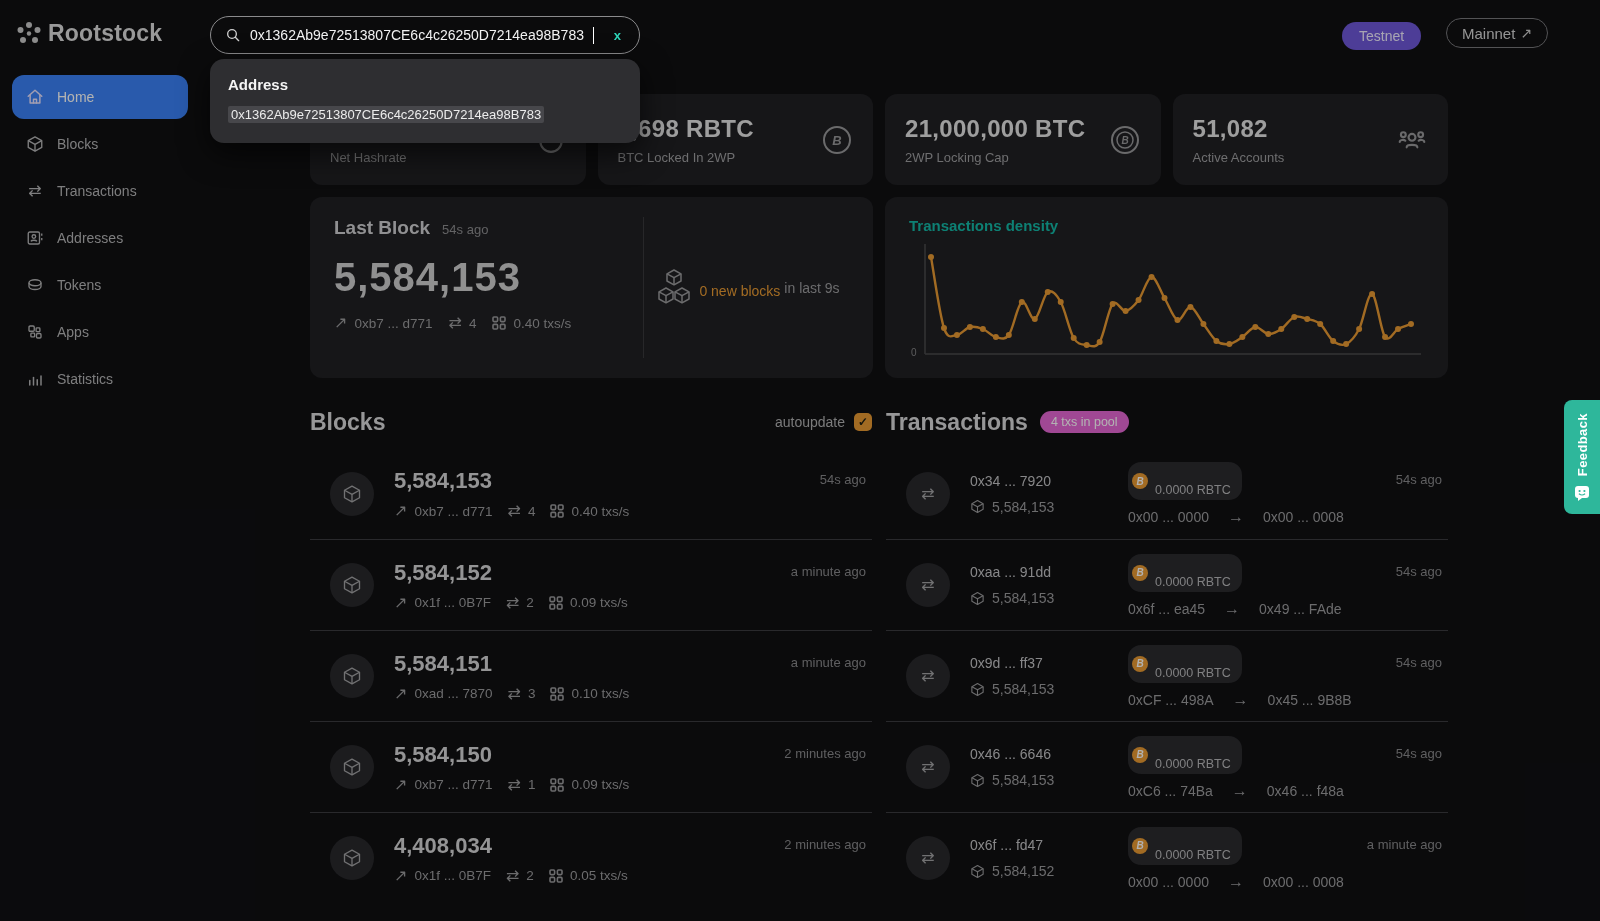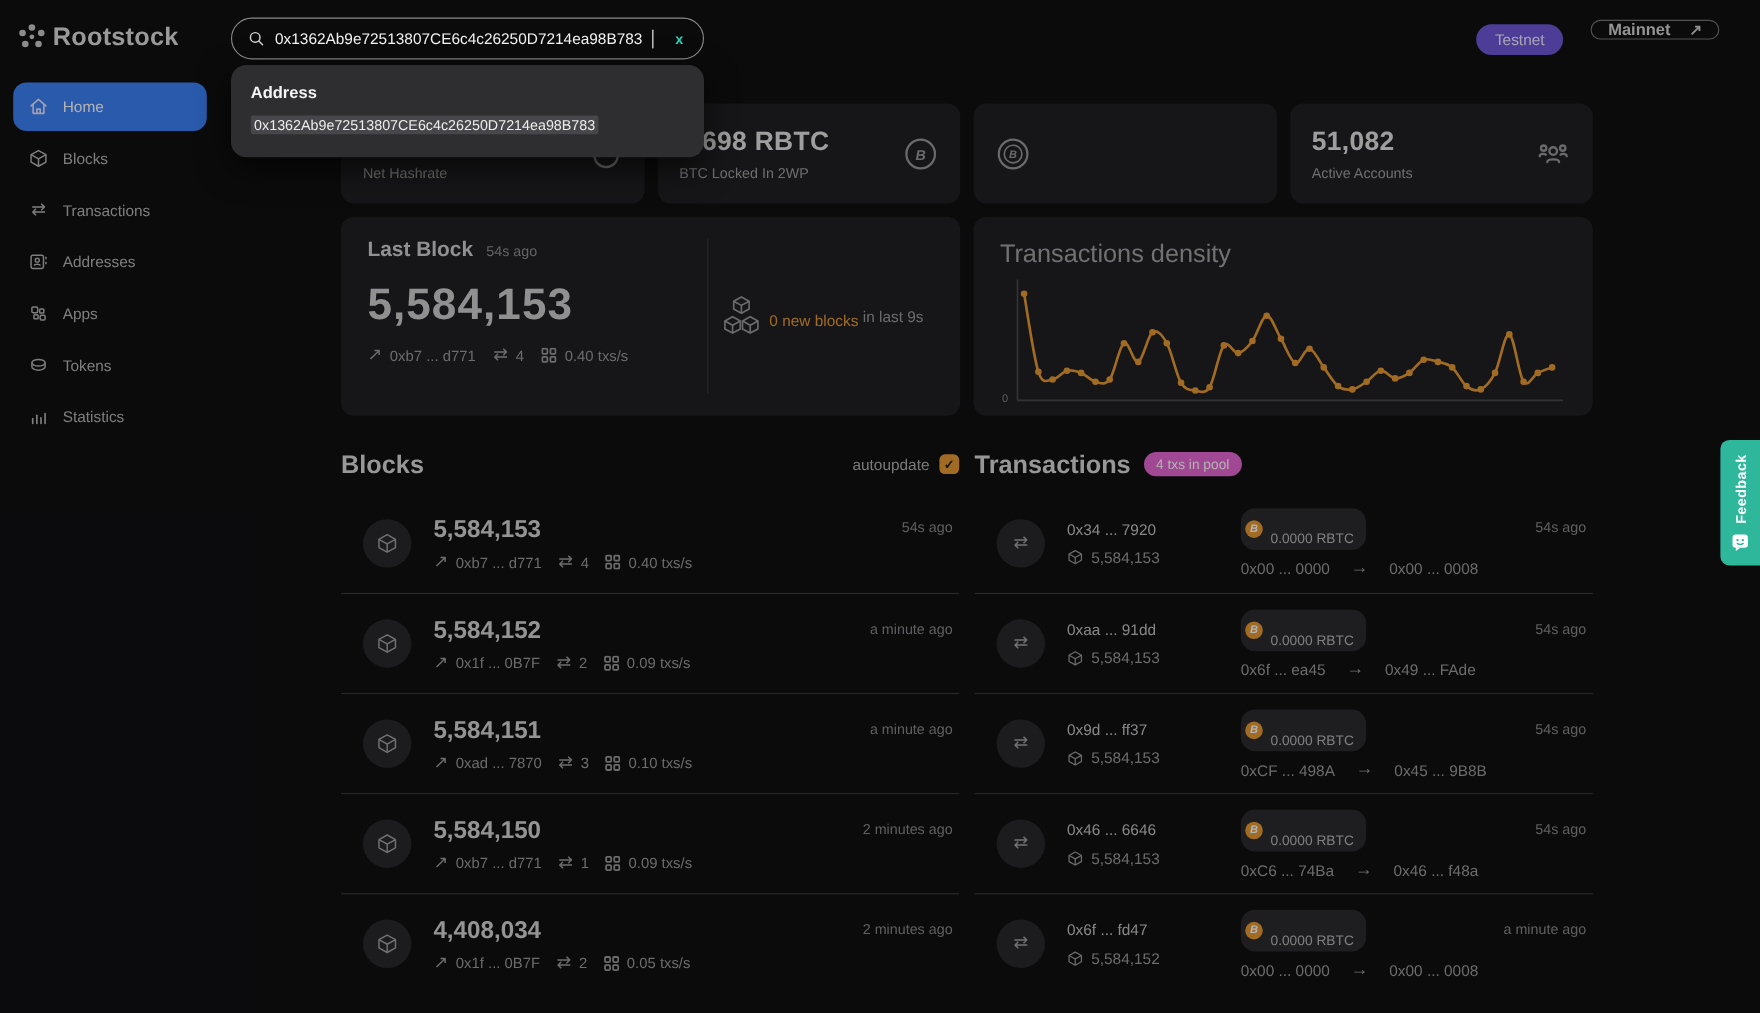--- a/index.html
+++ b/index.html
@@ -32,22 +32,22 @@
 
   .suggest { margin-top:5px; background:#2e2e31; border-radius:14px; padding:17px 18px 20px 18px;
     box-shadow:0 10px 30px rgba(0,0,0,.65); }
   .suggest-heading { font-size:15px; font-weight:700; color:#f5f5f5; margin-bottom:12px; }
   .suggest-item { display:inline-block; cursor:pointer; }
   .suggest-address { font-size:13px; color:#ececec; background:#47474b; padding:1px 3px; border-radius:2px; }
 
   .net-btn { position:absolute; display:flex; align-items:center; justify-content:center; cursor:pointer; z-index:10; }
   .testnet-btn { left:1342px; top:22px; height:28px; padding:0 17px; border-radius:14px;
     background:#6f58d8; color:#f0ebff; font-size:14px; }
-  .mainnet-btn { left:1446px; top:18px; height:18px; padding:0 15px; border-radius:18px;
-    border:1px solid #77777a; color:#d5d5d5; font-size:15px; gap:17px; background:transparent;font-weight:bold; }
+  .mainnet-btn { left:1446px; top:18px; height:30px; padding:0 15px; border-radius:18px;
+    border:1px solid #77777a; color:#d5d5d5; font-size:15px; gap:5px; background:transparent; }
   .mainnet-arrow { font-size:14px; color:#cccccc; }
 
   
   .sidebar { position:absolute; left:0; top:72px; width:200px; z-index:10; }
   .side-item { display:flex; align-items:center; gap:13px; margin:3px 12px; padding:13px 14px;
     border-radius:12px; color:#b5b5b6; font-size:14px; cursor:pointer; }
   .side-item.active { background:#3b82f6; color:#ffffff; }
   .side-item .s-icon { width:18px; height:18px; color:currentColor; flex:0 0 auto; display:flex; align-items:center; justify-content:center; }
   .side-item.active .s-icon { color:#e8e2ff; }
   .glyph-icon { font-size:16px; line-height:1; }
@@ -71,21 +71,21 @@
   .lb-title { font-size:19px; font-weight:700; color:#cfcfd1; }
   .lb-ago { font-size:13px; color:#8d8d8f; }
   .lb-number { font-size:40px; font-weight:600; color:#cfcfcf; letter-spacing:1px; margin-top:16px; }
   .lb-info { display:flex; align-items:center; gap:16px; margin-top:15px; font-size:13.5px; color:#9b9b9d; }
   .info-seg { display:flex; align-items:center; gap:7px; }
   .lb-right { flex:1; border-left:1px solid #39393c; display:flex; flex-direction:row;
     align-items:center; justify-content:center; gap:4px; color:#9b9b9d; }
   .new-blocks { color:#e89a33; font-size:14px; margin-top:7px; }
   .new-blocks-sub { color:#9b9b9d; font-size:14px; }
 
-  .density-title { font-size:23px; font-weight:400; color:#a3a3a3; }
+  .density-title { font-size:15px; font-weight:700; color:#14b8a6; }
   .chart-box { position:relative; margin-top:8px; height:118px; }
   .chart-zero { position:absolute; left:2px; bottom:2px; font-size:10px; color:#848486; }
   .chart-svg { position:absolute; left:14px; top:0; }
 
   
   .lists { display:flex; gap:14px; margin-top:24px; }
   .list-col { flex:1; min-width:0; }
   .list-header { display:flex; align-items:center; justify-content:space-between; height:40px; }
   .list-title-row { display:flex; align-items:center; gap:12px; }
   .list-title { font-size:23px; font-weight:700; color:#d9d9da; }
@@ -179,36 +179,36 @@
           <circle cx="10.5" cy="10" r="2.4"></circle>
           <path d="M6.5 16.5 c1-2 7-2 8 0"></path>
           <path d="M21 6 v3 M21 12 v3"></path>
         </svg>
     </span>
     <span>Addresses</span>
   </div>
   <div class="side-item">
     <span class="s-icon">
       <svg width="18" height="18" viewBox="0 0 24 24" fill="none" stroke="currentColor" stroke-width="1.8">
+          <ellipse cx="12" cy="9" rx="8" ry="4"></ellipse>
+          <path d="M4 9 v5 c0 2.2 3.6 4 8 4 s8-1.8 8-4 V9"></path>
+        </svg>
+    </span>
+    <span>Tokens</span>
+  </div>
+  <div class="side-item">
+    <span class="s-icon">
+      <svg width="18" height="18" viewBox="0 0 24 24" fill="none" stroke="currentColor" stroke-width="1.8">
           <rect x="4" y="4" width="7" height="7" rx="1.5"></rect>
           <rect x="13.5" y="6.5" width="5" height="5" rx="1"></rect>
           <rect x="6.5" y="13.5" width="5" height="5" rx="1"></rect>
           <rect x="14" y="14" width="6" height="6" rx="1.5"></rect>
         </svg>
     </span>
     <span>Apps</span>
-  </div>
-  <div class="side-item">
-    <span class="s-icon">
-      <svg width="18" height="18" viewBox="0 0 24 24" fill="none" stroke="currentColor" stroke-width="1.8">
-          <ellipse cx="12" cy="9" rx="8" ry="4"></ellipse>
-          <path d="M4 9 v5 c0 2.2 3.6 4 8 4 s8-1.8 8-4 V9"></path>
-        </svg>
-    </span>
-    <span>Tokens</span>
   </div>
   <div class="side-item">
     <span class="s-icon">
       <svg width="18" height="18" viewBox="0 0 24 24" fill="none" stroke="currentColor" stroke-width="2" stroke-linecap="round">
           <path d="M5 20 v-6"></path>
           <path d="M10 20 v-10"></path>
           <path d="M15 20 v-7"></path>
           <path d="M20 20 v-12"></path>
         </svg>
     </span>
@@ -238,20 +238,24 @@
         <div class="stat-label">BTC Locked In 2WP</div>
       </div>
       <span class="stat-icon">
         <svg width="32" height="32" viewBox="0 0 32 32" fill="none" stroke="currentColor">
             <circle cx="16" cy="16" r="13" stroke-width="2"></circle>
             <text x="16" y="21" text-anchor="middle" font-size="13" font-weight="bold" font-style="italic" fill="currentColor" stroke="none">B</text>
           </svg>
       </span>
     </div>
     <div class="card stat-card">
+      <div>
+        <div class="stat-value">21,000,000 BTC</div>
+        <div class="stat-label">2WP Locking Cap</div>
+      </div>
       <span class="stat-icon">
         <svg width="32" height="32" viewBox="0 0 32 32" fill="none" stroke="currentColor">
             <circle cx="16" cy="16" r="13" stroke-width="2"></circle>
             <circle cx="16" cy="16" r="8" stroke-width="1.5"></circle>
             <text x="16" y="20" text-anchor="middle" font-size="10" font-weight="bold" font-style="italic" fill="currentColor" stroke="none">B</text>
           </svg>
       </span>
     </div>
     <div class="card stat-card">
       <div>

